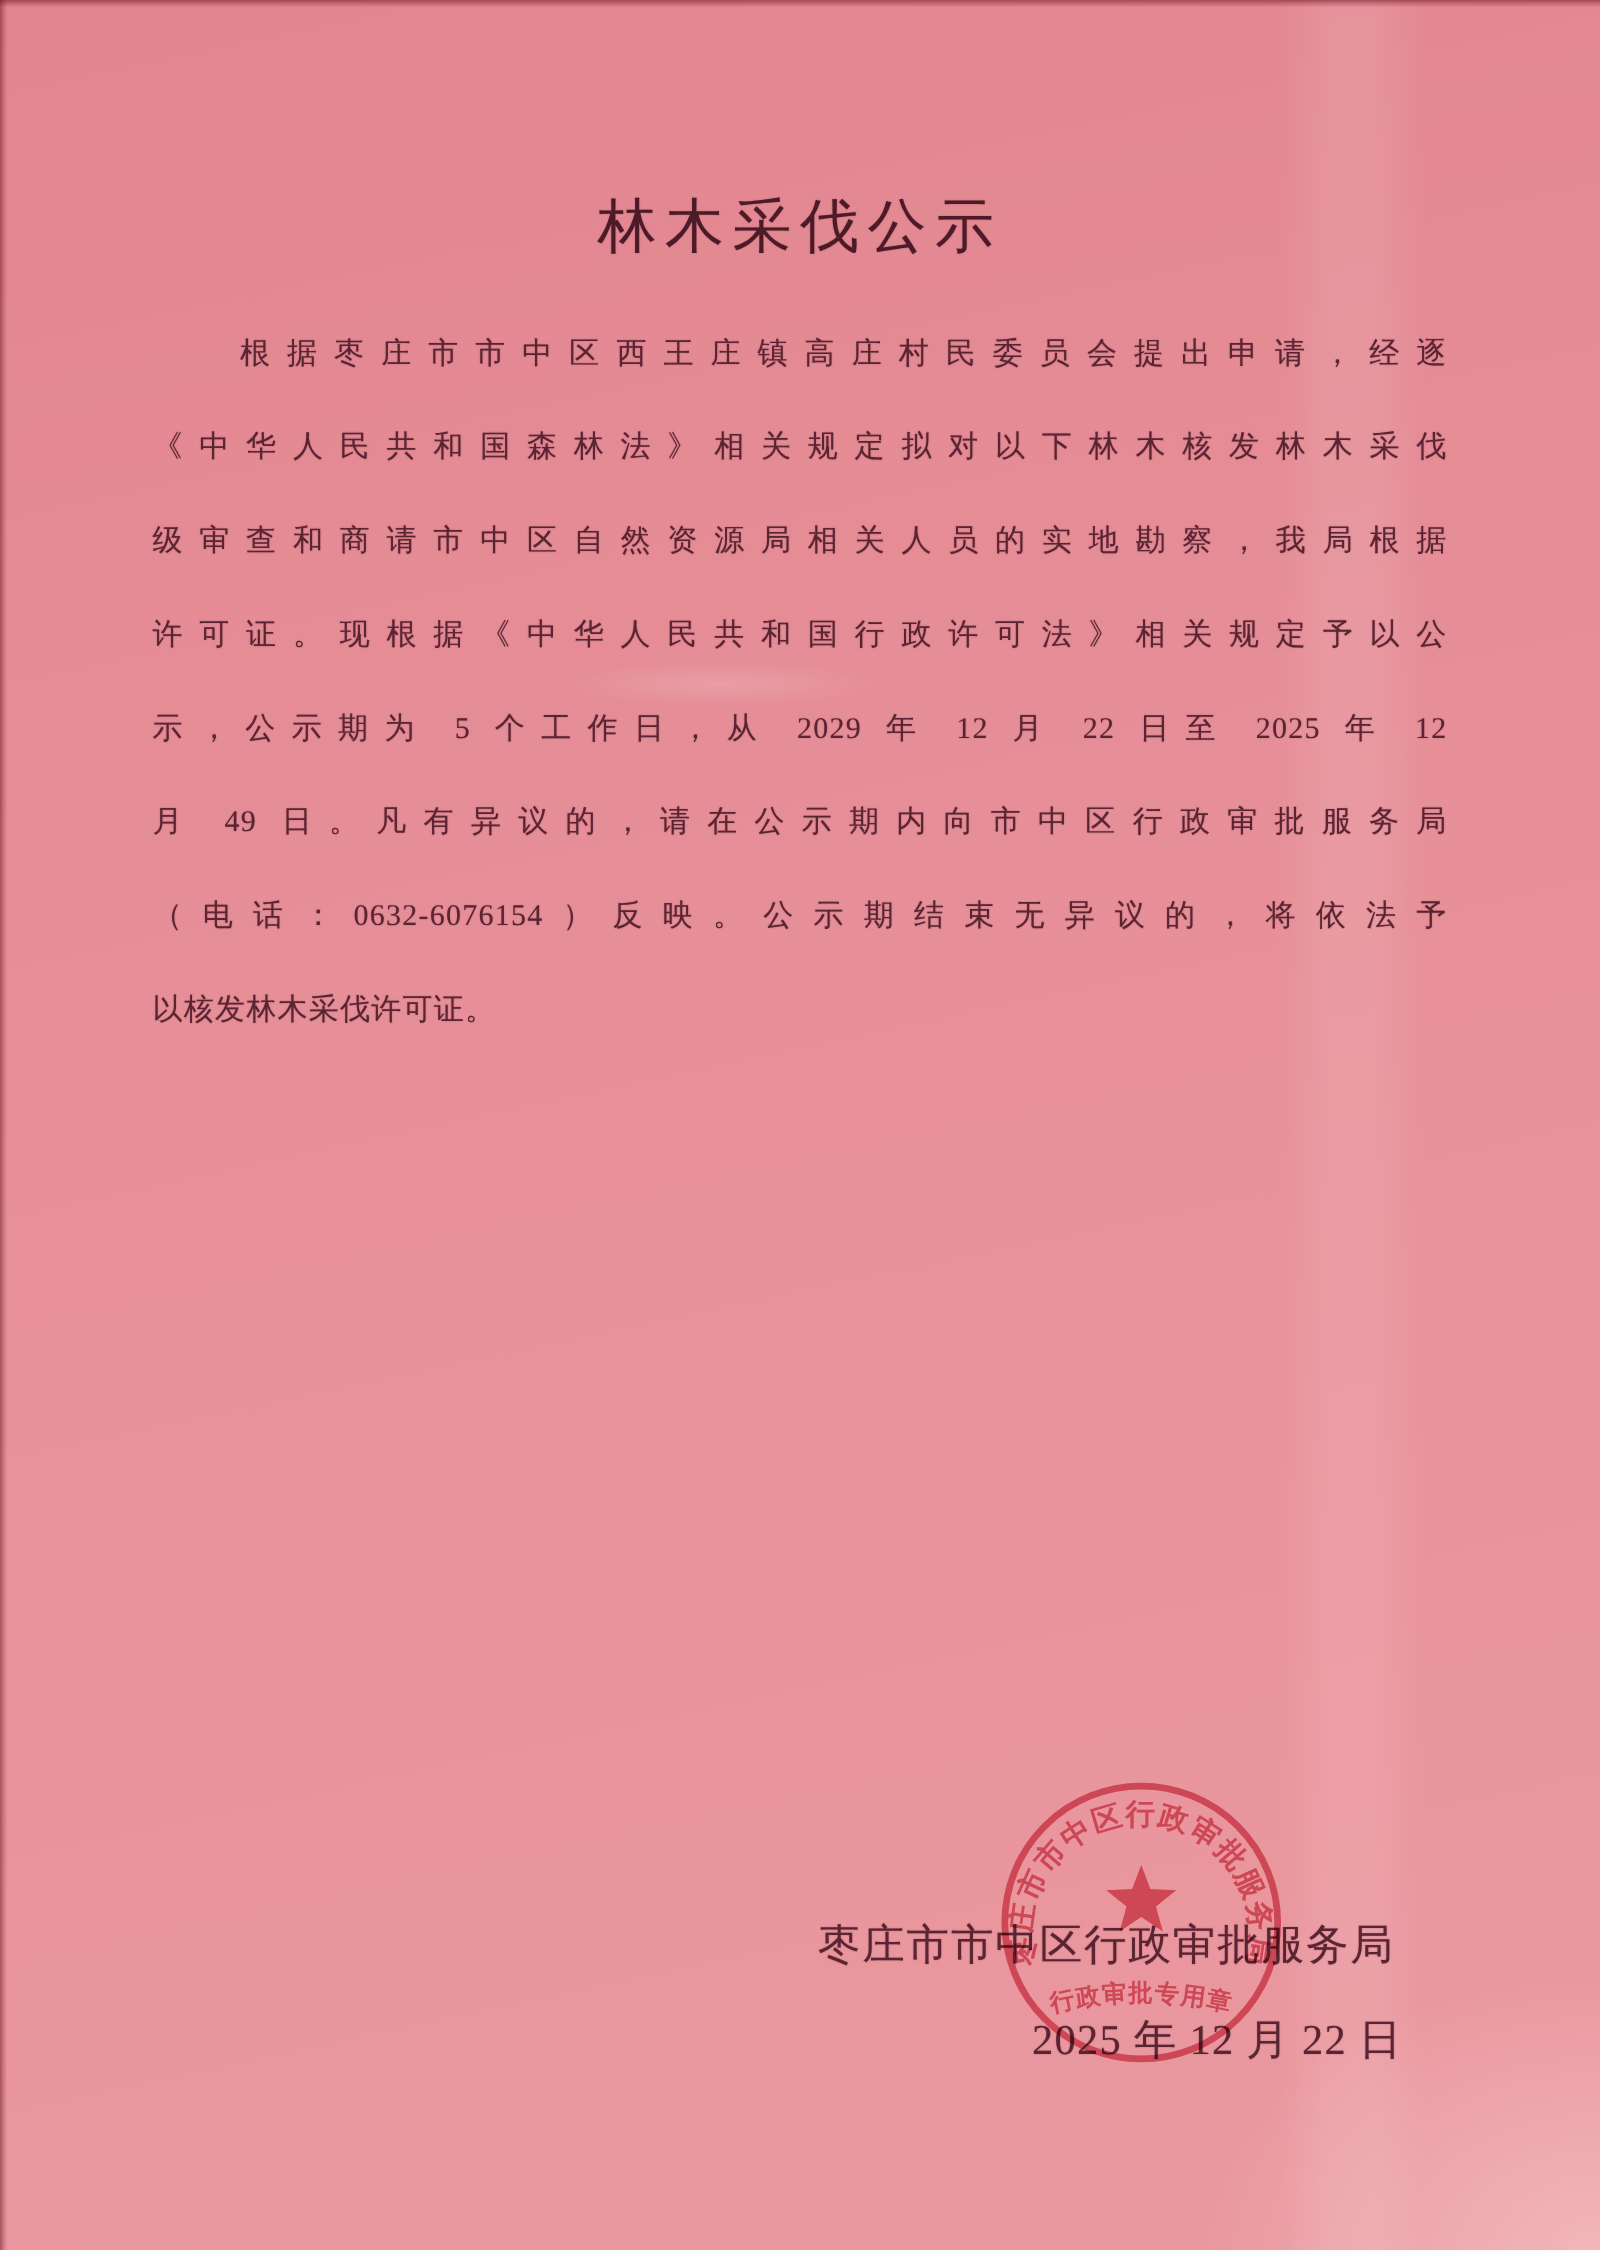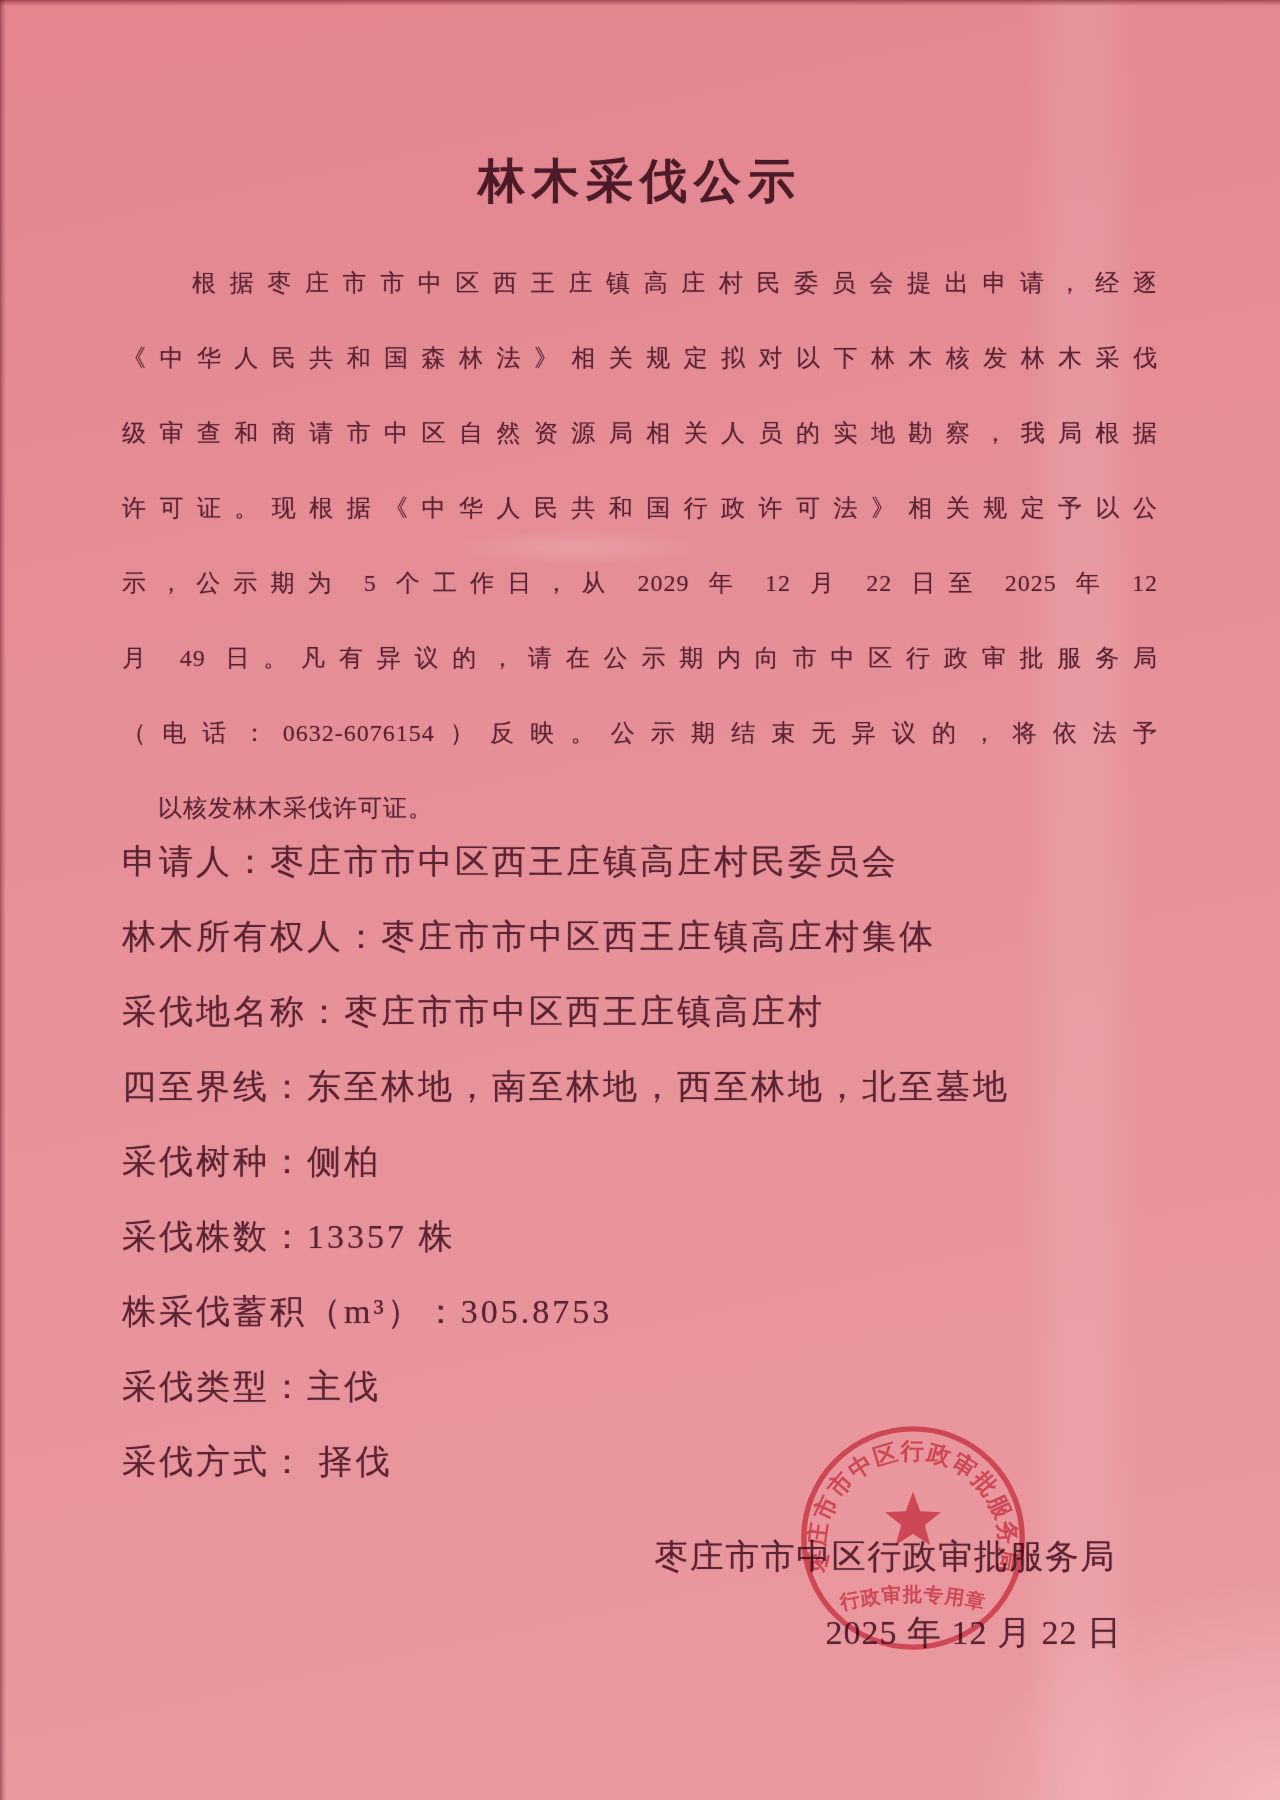--- a/index.html
+++ b/index.html
@@ -21,34 +21,34 @@
       linear-gradient(90deg, rgba(255,255,255,0) 80%, rgba(255,255,255,.09) 83%, rgba(255,255,255,.09) 86%, rgba(255,255,255,0) 89%),
       
       radial-gradient(ellipse 420px 300px at 100% 100%, rgba(255,236,234,.35), rgba(255,236,234,0) 75%),
       
       linear-gradient(168deg, #e2858f 0%, #e68e97 35%, #e9949c 70%, #ea99a0 100%);
   }
   .ink{ text-shadow:0 0 1.2px rgba(91,36,51,.45); }
   .title{
     position:absolute; left:0; top:150px; width:100%;
     text-align:center;
-    font-size:47px; font-weight:700; letter-spacing:7px;
+    font-size:47px; font-weight:400; letter-spacing:7px;
     color:#4d1b28;
   }
   .para{
     position:absolute; left:122px; top:246px; width:1036px;
     font-size:24px; letter-spacing:1px;
   }
   .jline{
     height:75px; line-height:75px;
     text-align:justify; text-align-last:justify;
     white-space:nowrap;
   }
   .jline.first{ text-indent:70px; }
-  .jline.last{ text-align-last:left; white-space:normal;margin-left:36px; }
+  .jline.last{ text-align-last:left; white-space:normal; }
   .details{
     position:absolute; left:122px; top:824px; width:1060px;
     font-size:34px; letter-spacing:3px;
   }
   .dline{ height:75px; line-height:75px; white-space:nowrap; }
   .sig-block{
     position:absolute; left:648px; top:1532px; width:474px;
     text-align:center;
   }
   .sig-line{ font-size:34px; letter-spacing:1.5px; line-height:50px; }
@@ -74,31 +74,20 @@
     <div class="jline first">根据枣庄市市中区西王庄镇高庄村民委员会提出申请，经逐</div>
     <div class="jline">《中华人民共和国森林法》相关规定拟对以下林木核发林木采伐</div>
     <div class="jline">级审查和商请市中区自然资源局相关人员的实地勘察，我局根据</div>
     <div class="jline">许可证。现根据《中华人民共和国行政许可法》相关规定予以公</div>
     <div class="jline">示，公示期为 5 个工作日，从 2029 年 12 月 22 日至 2025 年 12</div>
     <div class="jline">月 49 日。凡有异议的，请在公示期内向市中区行政审批服务局</div>
     <div class="jline">（电话：0632-6076154）反映。公示期结束无异议的，将依法予</div>
     <div class="jline last">以核发林木采伐许可证。</div>
   </div>
 
-  <div class="details ink">
-    <div class="dline">申请人：枣庄市市中区西王庄镇高庄村民委员会</div>
-    <div class="dline">林木所有权人：枣庄市市中区西王庄镇高庄村集体</div>
-    <div class="dline">采伐地名称：枣庄市市中区西王庄镇高庄村</div>
-    <div class="dline">四至界线：东至林地，南至林地，西至林地，北至墓地</div>
-    <div class="dline">采伐树种：侧柏</div>
-    <div class="dline">采伐株数：13357 株</div>
-    <div class="dline">株采伐蓄积（m³）：305.8753</div>
-    <div class="dline">采伐类型：主伐</div>
-    <div class="dline">采伐方式： 择伐</div>
-  </div>
 
   <div class="sig-block ink">
     <div class="sig-line">枣庄市市中区行政审批服务局</div>
     <div class="date-line">2025 年 12 月 22 日</div>
   </div>
 
   <div class="seal">
     <svg viewBox="0 0 240 240" xmlns="http://www.w3.org/2000/svg">
       <circle cx="120" cy="120" r="111" fill="none" stroke="currentColor" stroke-width="5.5"></circle>
       <path id="sealTopArc" d="M 36,158 A 89,89 0 1 1 204,158" fill="none"></path>

